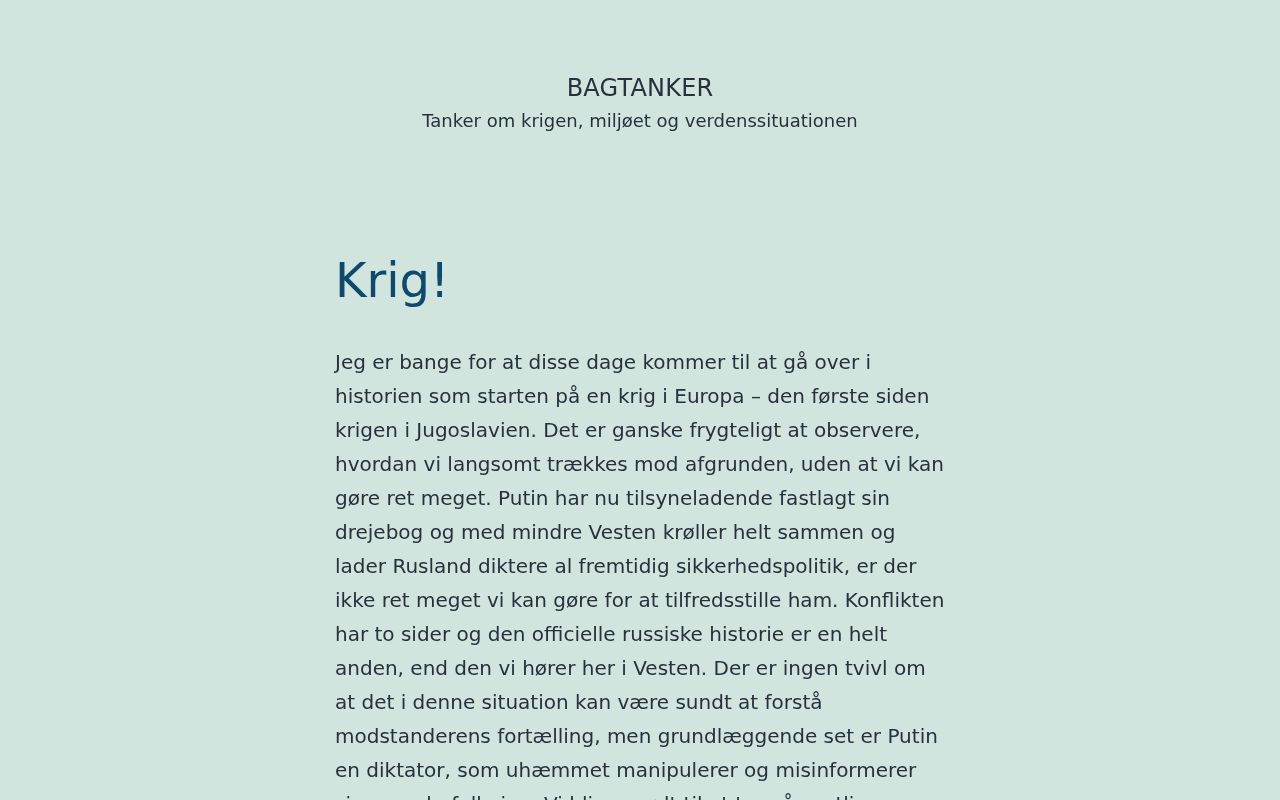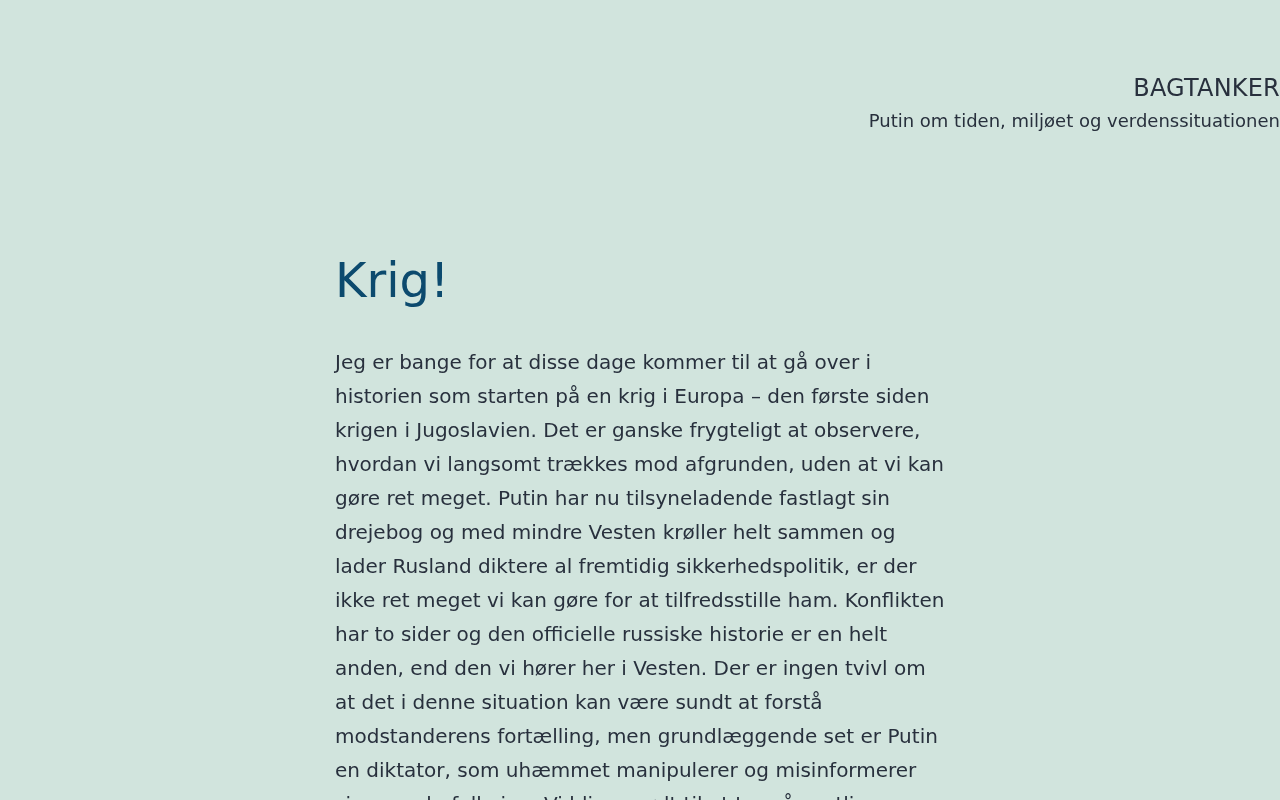--- a/index.html
+++ b/index.html
@@ -9,21 +9,21 @@
   body {
     width: 1280px;
     height: 800px;
     overflow: hidden;
     background: #d1e4dd;
     color: #28303d;
     font-family: "DejaVu Sans", "Liberation Sans", sans-serif;
     -webkit-font-smoothing: antialiased;
   }
   .site-header {
-    text-align: right;
+    text-align: center;
     padding-top: 74px;
   }
   .site-title {
     margin: 0;
     font-size: 24px;
     font-weight: 400;
     line-height: 1.2;
     text-transform: uppercase;
     color: #28303d;
     text-decoration: none;
@@ -56,21 +56,21 @@
     text-align: left;
   }
 </style>
 </head>
 <body>
 
 <div class="page">
 
   <header class="site-header">
     <h1 class="site-title">BAGTANKER</h1>
-    <p class="site-description">Putin om tiden, miljøet og verdenssituationen</p>
+    <p class="site-description">Tanker om krigen, miljøet og verdenssituationen</p>
   </header>
 
   <main class="content-column">
     <article>
       <h2 class="entry-title">Krig!</h2>
       <p class="entry-text">Jeg er bange for at disse dage kommer til at gå over i historien som starten på en krig i Europa – den første siden krigen i Jugoslavien. Det er ganske frygteligt at observere, hvordan vi langsomt trækkes mod afgrunden, uden at vi kan gøre ret meget. Putin har nu tilsyneladende fastlagt sin drejebog og med mindre Vesten krøller helt sammen og lader Rusland diktere al fremtidig sikkerhedspolitik, er der ikke ret meget vi kan gøre for at tilfredsstille ham. Konflikten har to sider og den officielle russiske historie er en helt anden, end den vi hører her i Vesten. Der er ingen tvivl om at det i denne situation kan være sundt at forstå modstanderens fortælling, men grundlæggende set er Putin en diktator, som uhæmmet manipulerer og misinformerer sin egen befolkning. Vi bliver nødt til at tro på vestlige medier og demokratisk valgte politikeres udlægning af situationen</p>
     </article>
   </main>
 
 </div>

